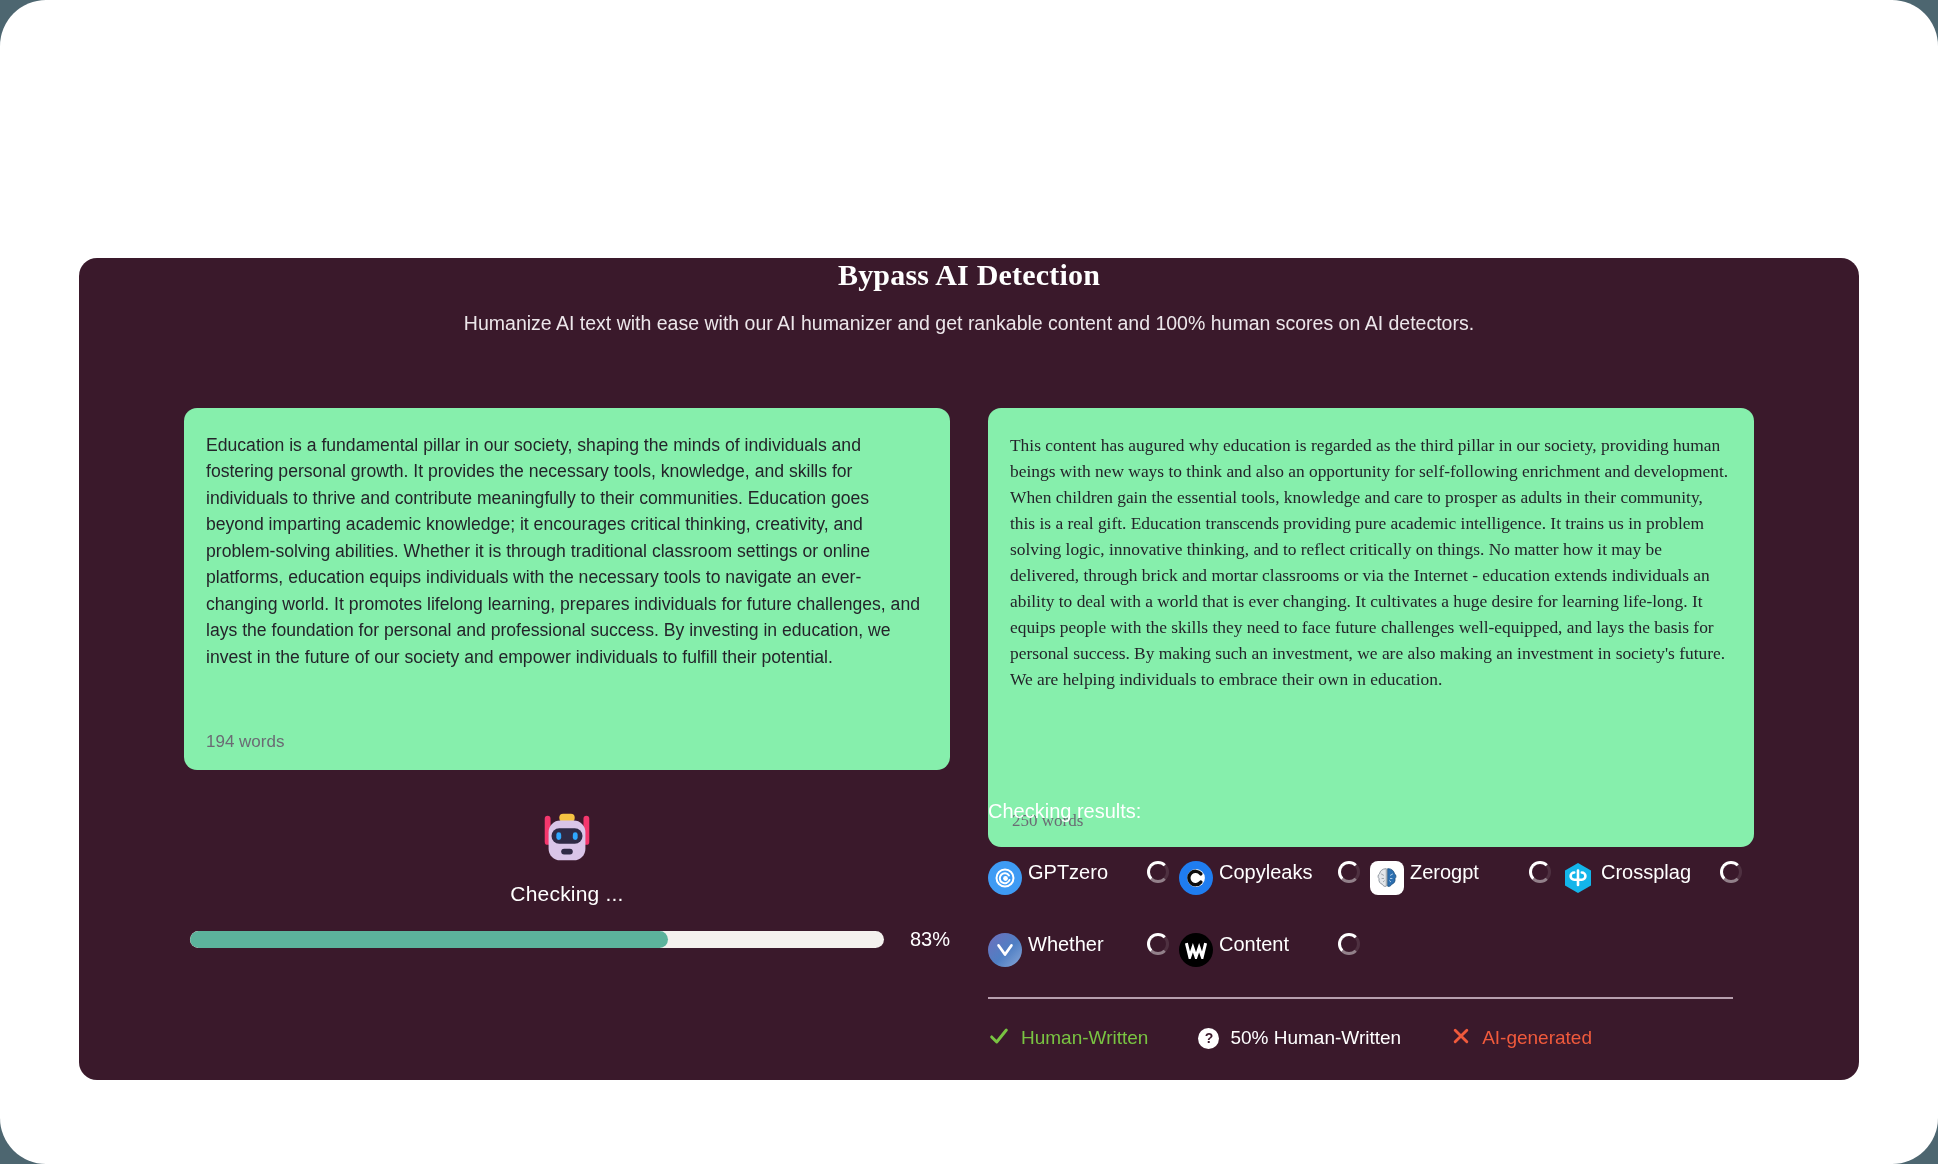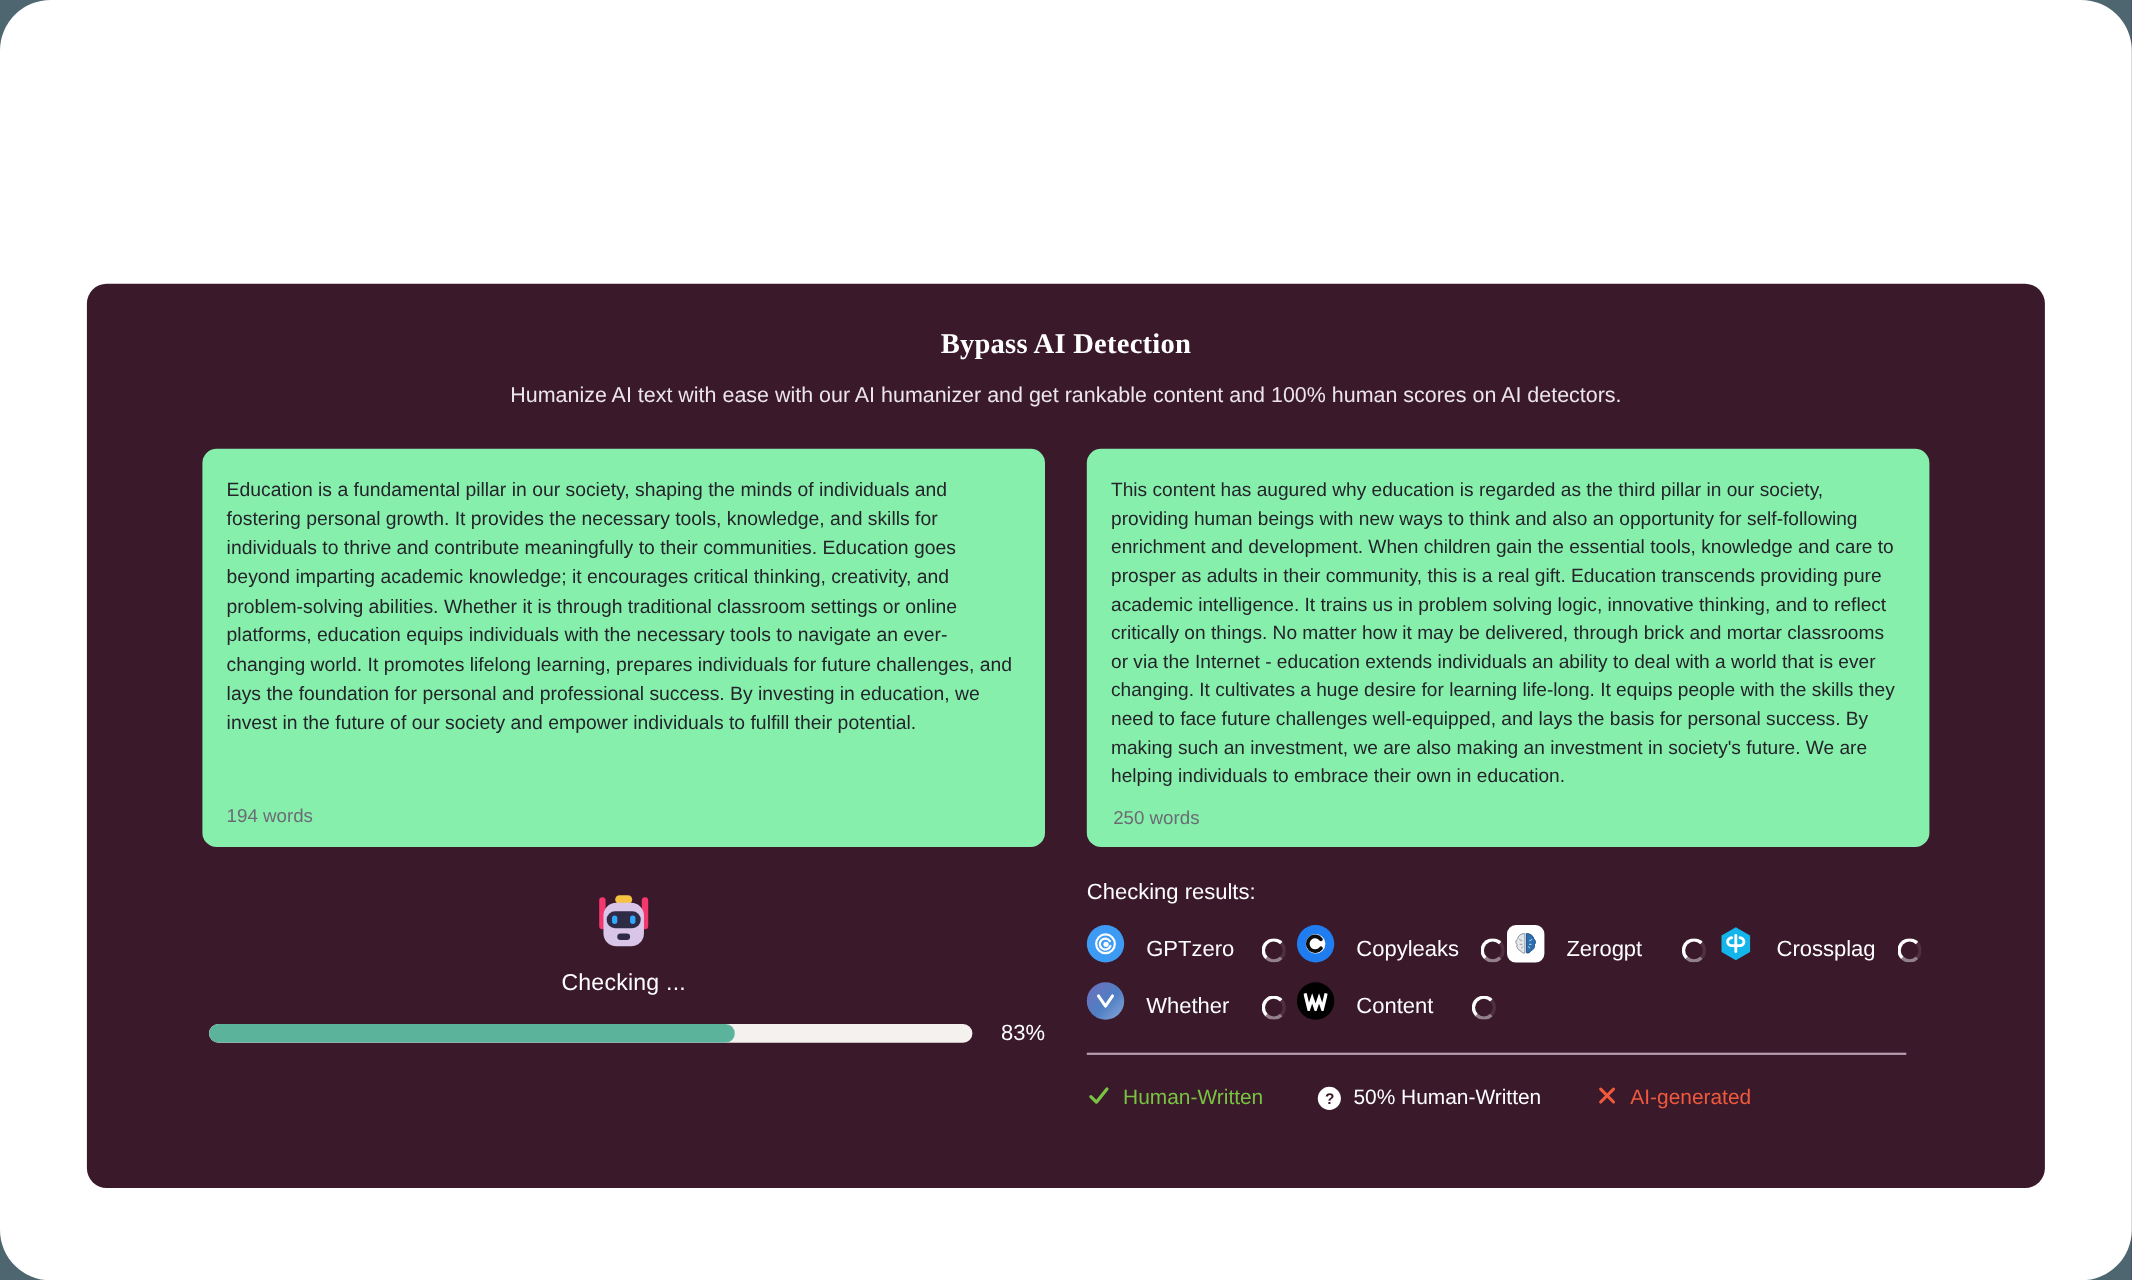--- a/index.html
+++ b/index.html
@@ -64,23 +64,22 @@
     height: 822px;
     background: #3a192b;
     border-radius: 18px;
     padding: 0;
   }
 
   .panel-title {
     text-align: center;
     color: #ffffff;
     font-family: "Liberation Serif", serif;
-    font-size: 26px;
+    font-size: 30px;
     font-weight: 700;
-    margin-top: 40px;
     letter-spacing: 0.2px;
   }
 
   .panel-sub {
     text-align: center;
     color: #ece6ea;
     font-size: 19.5px;
     font-weight: 400;
     margin-top: 20px;
   }
@@ -99,21 +98,21 @@
     width: 766px;
     background: #86efac;
     border-radius: 13px;
     padding: 24px 22px 18px 22px;
     position: relative;
     display: flex;
     flex-direction: column;
   }
 
   .text-card.left  { height: 362px; }
-  .text-card.right { height: 362px; }
+  .text-card.right { height: 439px; font-family: Liberation Serif, serif; }
 
   .card-body {
     color: #24242a;
     font-size: 17.6px;
     line-height: 1.505;
     flex: 0 0 auto;
   }
 
   .text-card.right .card-body { font-size: 17.4px; line-height: 1.495; }
 
@@ -200,23 +199,24 @@
   }
 
   .detector-grid {
     display: flex;
     flex-wrap: wrap;
     row-gap: 18px;
   }
 
   .detector {
     display: flex;
-    align-items: flex-end;
-    gap: 20px;
+    align-items: flex-start;
+    gap: 6px;
     width: 191px;
+    margin-top: 20px;
   }
 
   .detector-icon {
     width: 34px;
     height: 34px;
     flex: 0 0 34px;
     border-radius: 50%;
     display: flex;
     align-items: center;
     justify-content: center;

